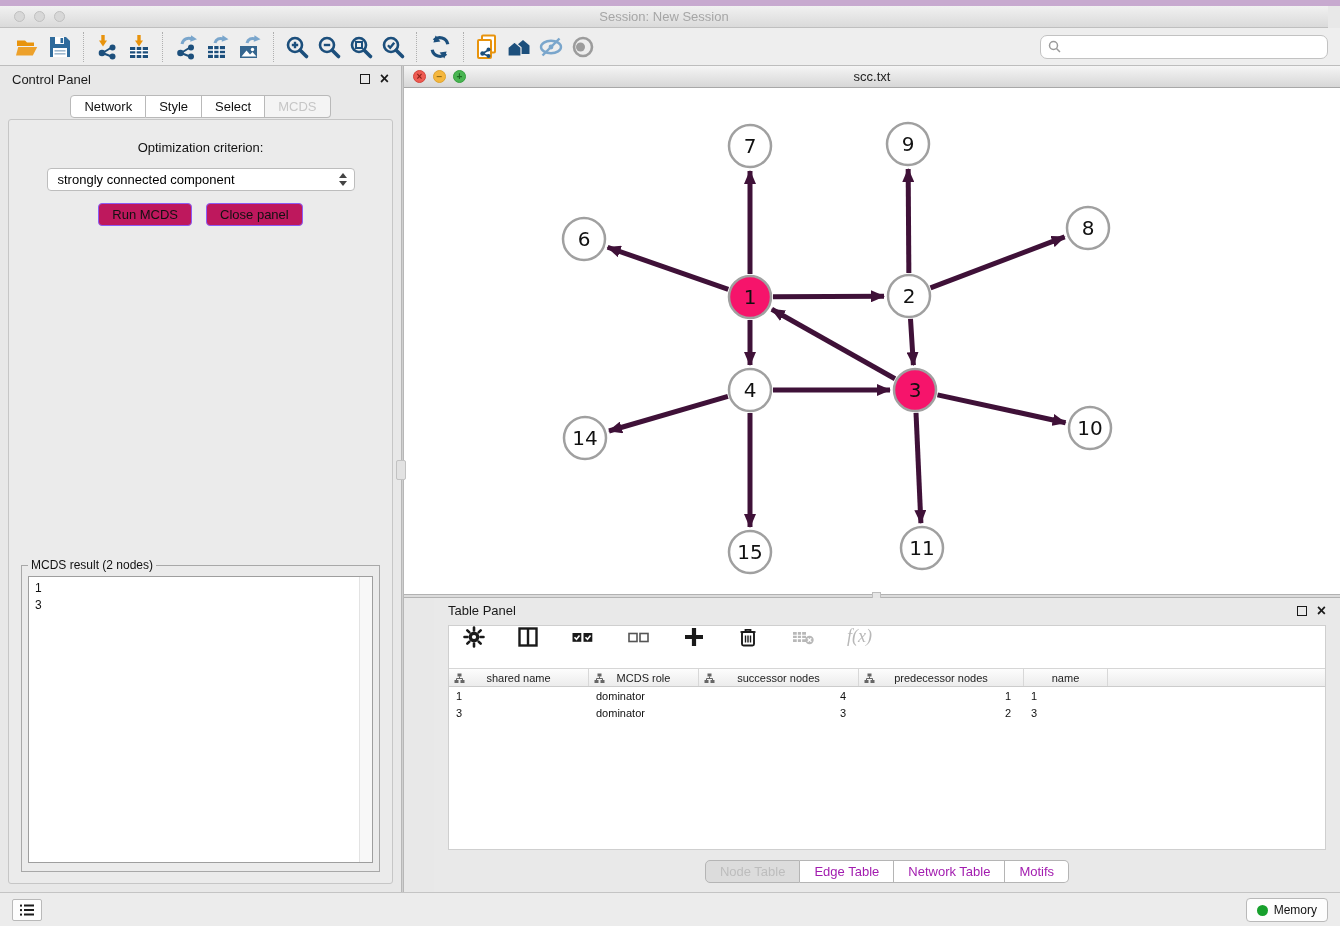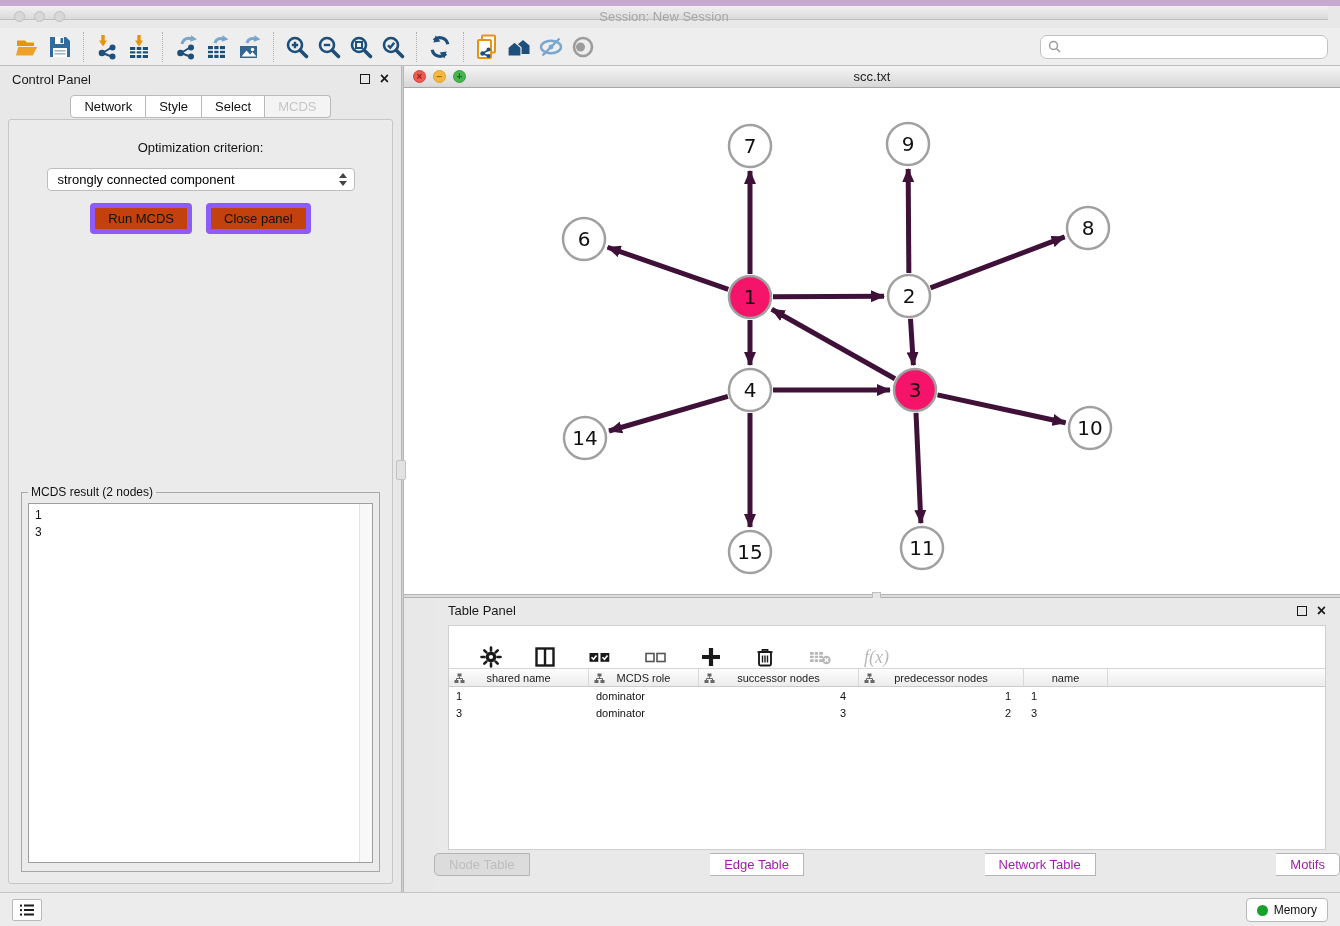--- a/index.html
+++ b/index.html
@@ -1,21 +1,21 @@
 <!DOCTYPE html>
 <html><head>
 <meta charset="utf-8">
 <style>
   * { margin:0; padding:0; box-sizing:border-box; }
   html,body { width:1340px; height:926px; font-family:"Liberation Sans", sans-serif; }
   .screen { position:relative; width:1340px; height:926px; background:#e8e8e8; overflow:hidden; }
 
   
   .desktop-strip { position:absolute; top:0; left:0; right:0; height:6px; background:#c7a9cf; }
-  .titlebar { position:absolute; top:6px; left:0; right:12px; height:14px;
+  .titlebar { position:absolute; top:6px; left:0; right:12px; height:22px;
     background:linear-gradient(#f1f1f1,#dadada); border-bottom:1px solid #bfbfbf; }
   .traffic { position:absolute; left:14px; top:5px; display:flex; gap:9px; }
   .tl { width:11px; height:11px; border-radius:50%; background:#d8d8d8; border:1px solid #c0c0c0;
     display:flex; align-items:center; justify-content:center; font-size:9px; font-weight:bold; line-height:1; }
   .title-text { position:absolute; left:0; right:0; top:3px; text-align:center; font-size:13px; color:#a6a6a6; }
 
   .toolbar { position:absolute; top:28px; left:0; right:0; height:38px; background:#eeeeee;
     border-bottom:1px solid #bdbdbd; display:flex; align-items:center; padding:0 12px; }
   .tb-icon { width:32px; height:32px; display:flex; align-items:center; justify-content:center; cursor:default; }
   .tb-sep { width:1px; height:30px; border-left:1px dotted #b0b0b0; margin:0 7px; }
@@ -45,23 +45,23 @@
   .cp-card { position:absolute; left:8px; right:8px; top:53px; bottom:8px; background:#ebebeb;
     border:1px solid #c6c6c6; border-radius:3px; display:flex; flex-direction:column; }
   .opt-label { margin-top:20px; text-align:center; font-size:13px; color:#111; }
   .combo { margin:13px auto 0; width:308px; height:23px; background:#fff; border:1px solid #bdbdbd;
     border-radius:4px; display:flex; align-items:center; padding:0 7px 0 10px; font-size:13px; }
   .stepper { margin-left:auto; display:flex; flex-direction:column; gap:3px; }
   .stepper i { width:0; height:0; border-left:4px solid transparent; border-right:4px solid transparent; display:block; }
   .step-up { border-bottom:5px solid #444; }
   .step-down { border-top:5px solid #444; }
   .btn-row { display:flex; justify-content:center; gap:14px; margin-top:12px; }
-  .btn { padding:3px 13px; font-size:13px; background:#c2410c; border:5px solid #8b5cf6; border-radius:4px; color:#111; }
+  .btn { padding:3px 13px; font-size:13px; background:#be185d; border:1px solid #8b5cf6; border-radius:4px; color:#111; }
   .cp-spacer { flex:1; }
-  .result-group { margin:0 12px 11px; border:1px solid #a8a8a8; position:relative; height:380px; }
+  .result-group { margin:0 12px 11px; border:1px solid #a8a8a8; position:relative; height:307px; }
   .result-legend { position:absolute; top:-8px; left:6px; background:#ebebeb; padding:0 3px; font-size:12px; color:#111; }
   .result-box { position:absolute; left:6px; right:6px; top:10px; bottom:8px; background:#fff; border:1px solid #9e9e9e; }
   .result-text { position:absolute; inset:0 14px 0 0; padding:3px 6px; font-size:12px; line-height:17px; white-space:pre; color:#111; }
   .result-scroll { position:absolute; right:0; top:0; bottom:0; width:13px; background:#f8f8f8; border-left:1px solid #e3e3e3; }
 
   
   .net-window { position:absolute; left:404px; top:0; right:0; height:528px; background:#fff; }
   .nw-titlebar { height:22px; background:linear-gradient(#f5f5f5,#d7d7d7); border-bottom:1px solid #a8a8a8;
     display:flex; align-items:center; position:relative; }
   .nw-traffic { position:absolute; left:9px; display:flex; gap:7px; }
@@ -75,33 +75,33 @@
 
   .h-divider { position:absolute; left:404px; right:0; top:528px; height:4px; background:#dcdcdc;
     border-top:1px solid #b2b2b2; border-bottom:1px solid #b2b2b2; }
   .h-grip { position:absolute; left:50%; top:-3px; width:9px; height:8px; background:#e6e6e6; border:1px solid #bdbdbd; }
 
   
   .table-panel { position:absolute; left:404px; right:0; top:532px; bottom:0; background:#e9e9e9;margin-left:30px; }
   .tp-header { height:25px; display:flex; align-items:center; padding:0 14px; }
   .tp-title { font-size:13px; color:#1a1a1a; }
   .tp-body { position:absolute; left:14px; right:14px; top:27px; bottom:42px; background:#fff; border:1px solid #cfcfcf; }
-  .tp-toolbar { height:42px; display:flex; align-items:flex-end; gap:32px; padding:0 31px; }
+  .tp-toolbar { height:42px; display:flex; align-items:flex-start; gap:32px; padding:0 14px; }
   .tt-icon { display:flex; align-items:center; justify-content:center; }
   .fx { font-family:"Liberation Serif", serif; font-style:italic; font-size:18px; color:#b8b8b8; }
   .thead { display:grid; grid-template-columns:140px 110px 160px 165px 84px 1fr; height:19px;
     background:linear-gradient(#fdfdfd,#ececec); border-top:1px solid #d6d6d6; border-bottom:1px solid #cccccc; }
   .th { position:relative; display:flex; align-items:center; justify-content:center; font-size:11px;
     color:#222; border-right:1px solid #d8d8d8; }
   .th .tree { position:absolute; left:5px; top:4px; }
   .trow { display:grid; grid-template-columns:140px 110px 160px 165px 84px 1fr; height:17px;
     align-items:center; font-size:11px; color:#111; }
   .c-l { padding-left:7px; text-align:left; }
   .c-r { padding-right:13px; text-align:right; }
-  .tp-tabs { position:absolute; left:0; right:0; bottom:16px; display:flex; justify-content:space-between; }
+  .tp-tabs { position:absolute; left:0; right:0; bottom:9px; display:flex; justify-content:center; }
   .seg { padding:3px 14px; font-size:13px; background:#fff; border:1px solid #b5b5b5; border-left:none; color:#a21caf; }
   .seg:first-child { border-left:1px solid #b5b5b5; border-radius:5px 0 0 5px; }
   .seg:last-child { border-radius:0 5px 5px 0; }
   .seg.selected { background:#dcdcdc; color:#bdbdbd; }
 
   
   .statusbar { position:absolute; left:0; right:0; bottom:0; height:34px; background:#ececec; border-top:1px solid #c4c4c4; }
   .list-btn { position:absolute; left:12px; top:6px; width:30px; height:22px; background:#fdfdfd;
     border:1px solid #b9b9b9; border-radius:2px; display:flex; align-items:center; justify-content:center; }
   .memory-btn { position:absolute; right:12px; top:5px; height:24px; background:#fdfdfd; border:1px solid #b9b9b9;

